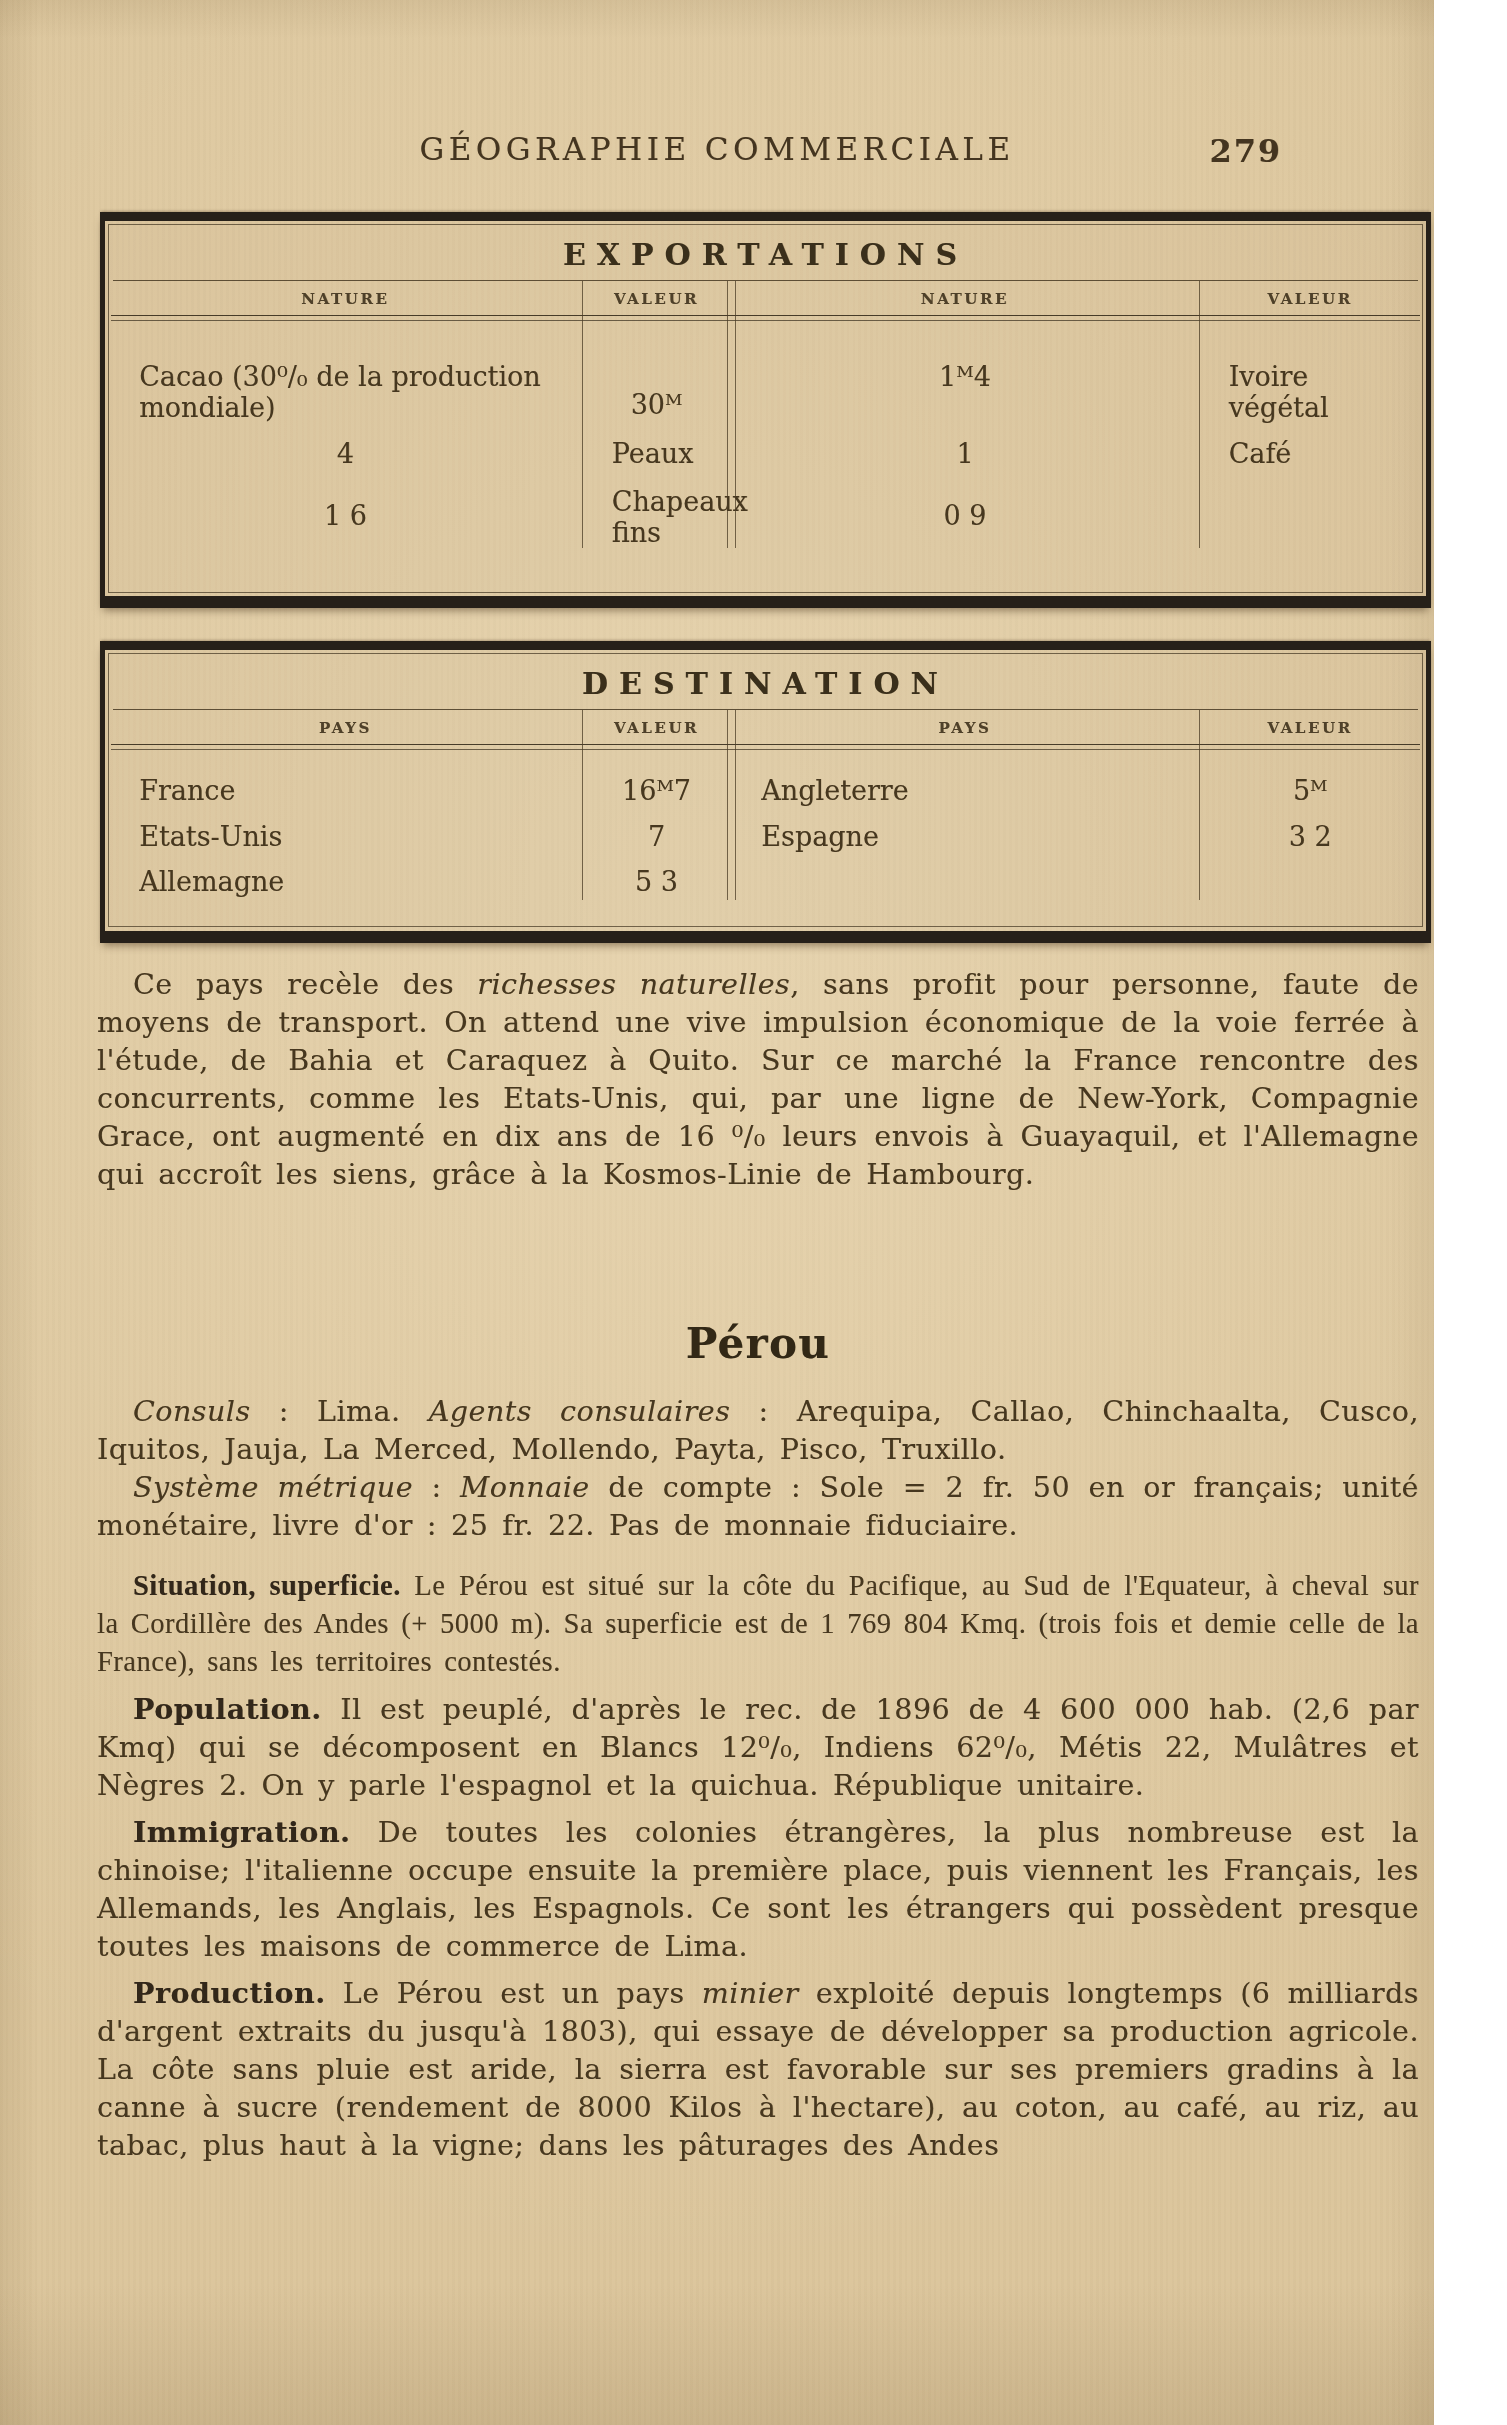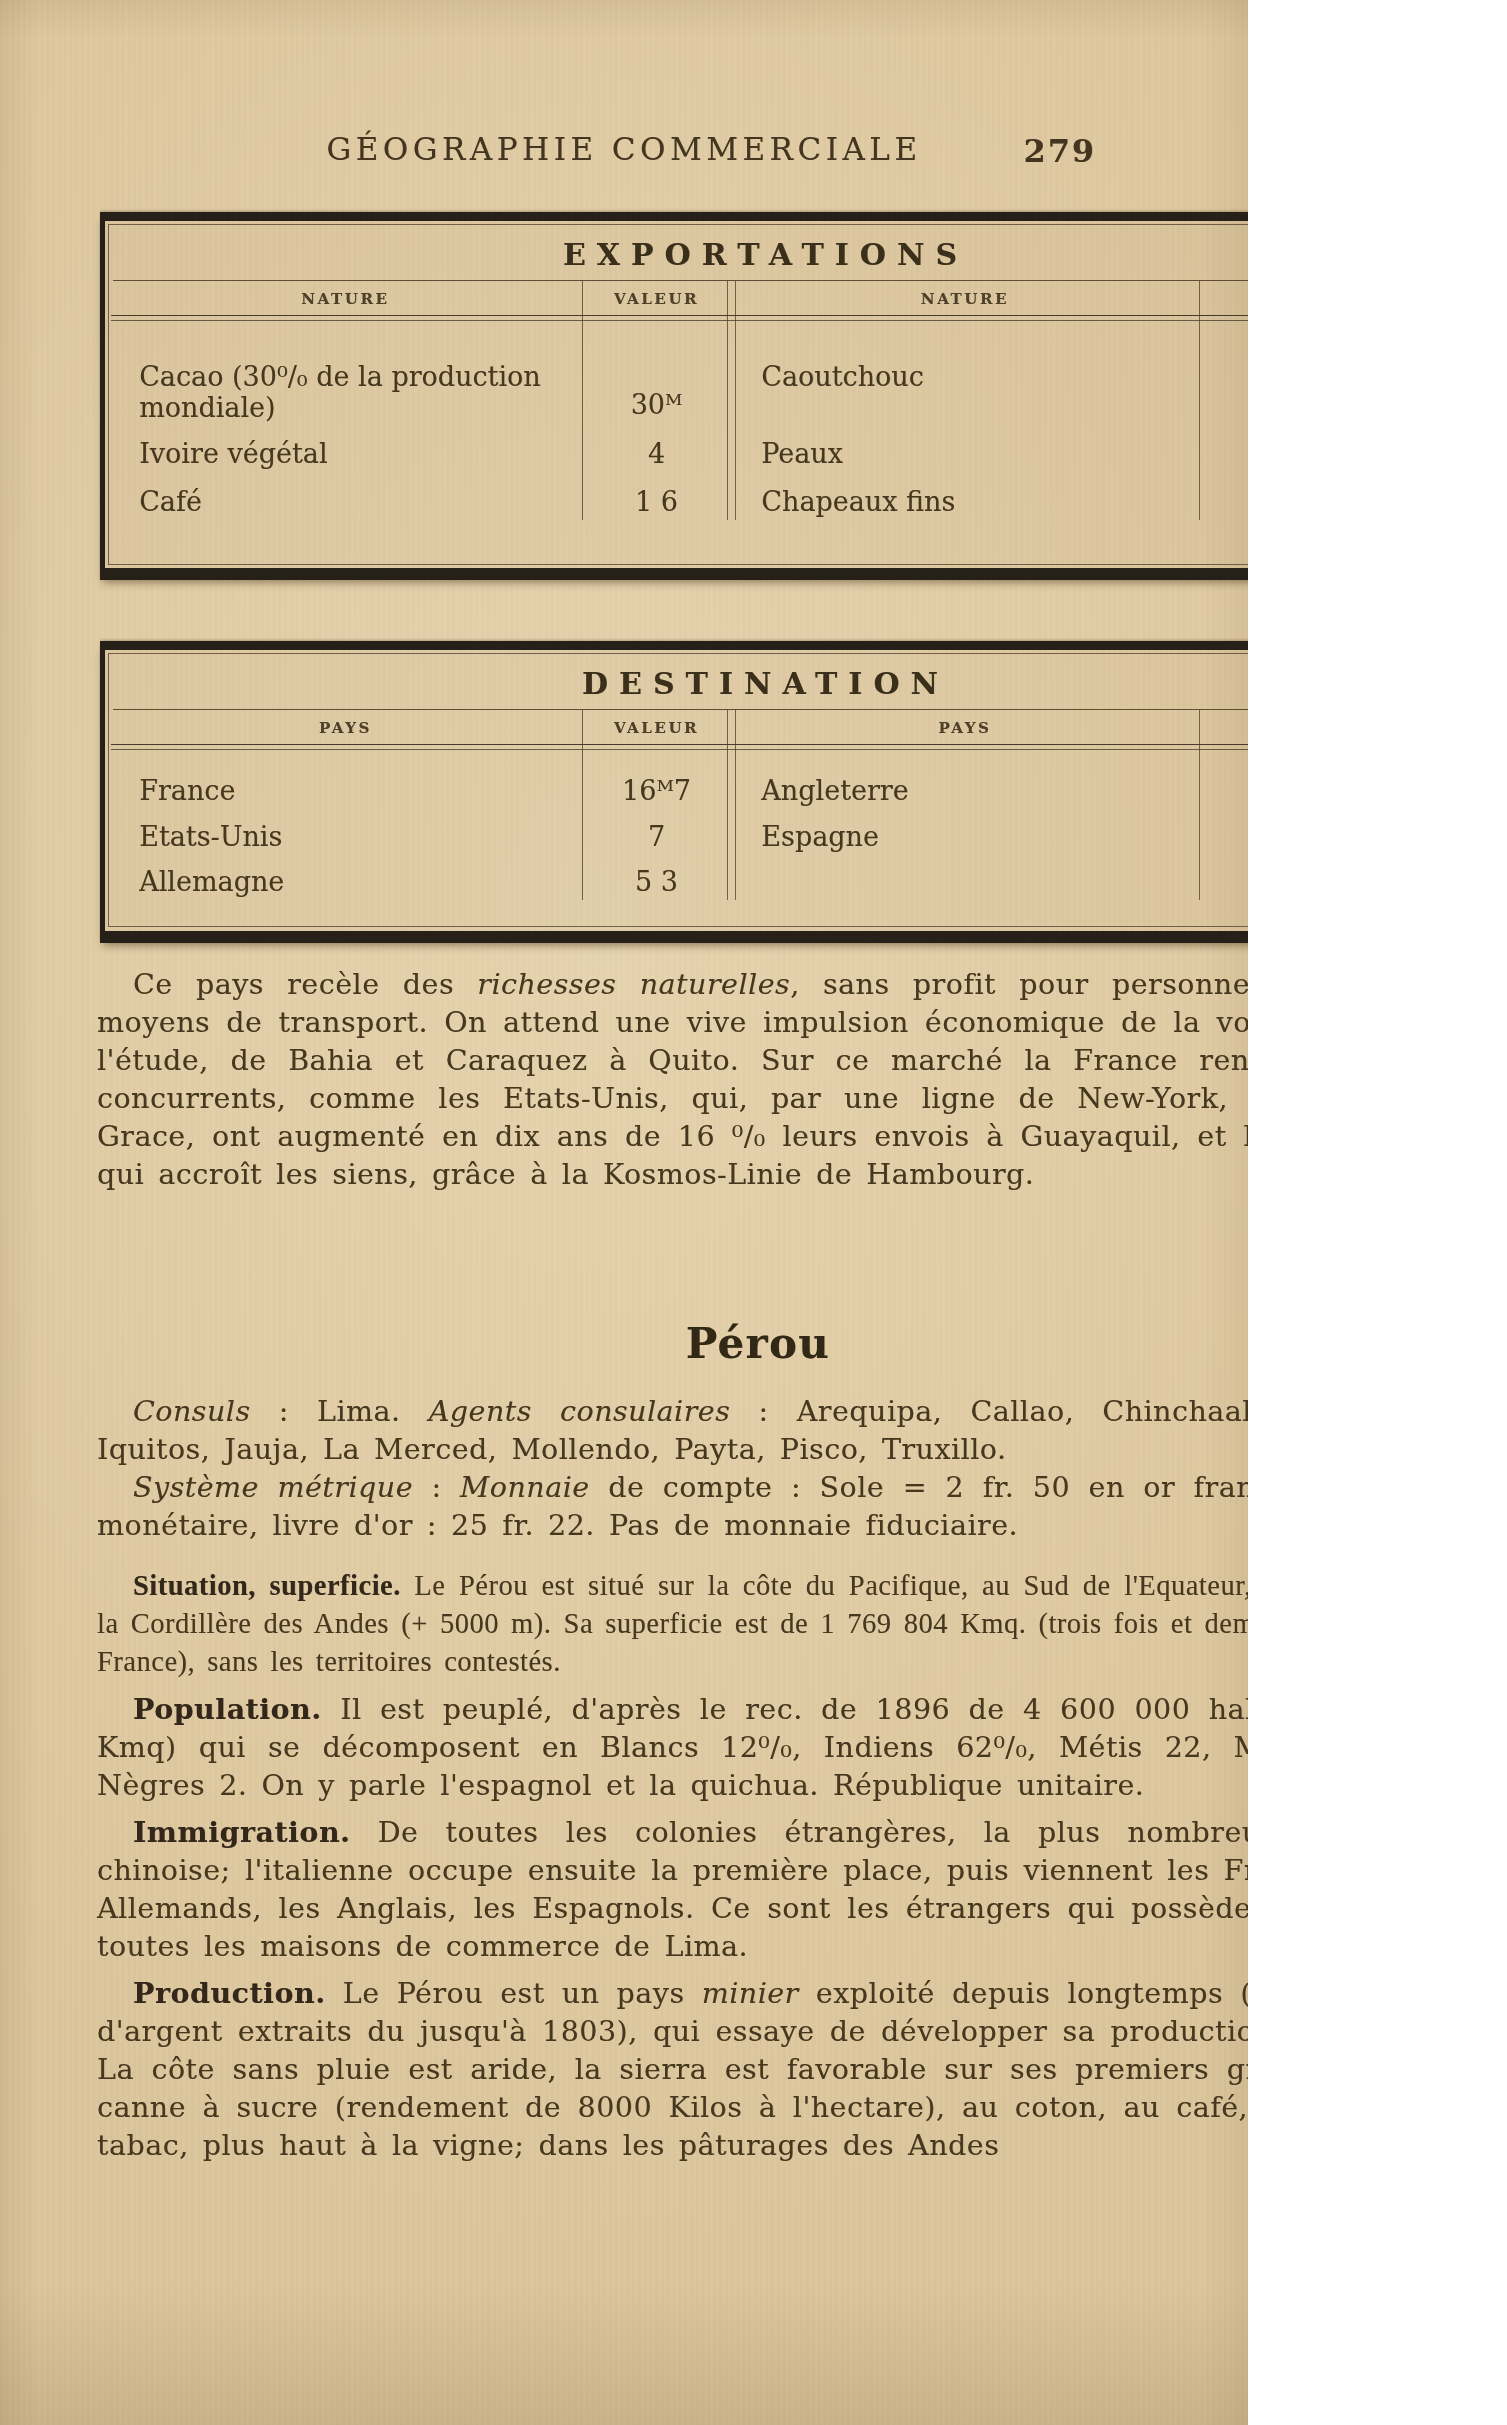--- a/index.html
+++ b/index.html
@@ -1,18 +1,18 @@
 <!DOCTYPE html>
 <html style="font-size:10.4px"><head>
 <meta charset="utf-8">
 <style>
   html,body{margin:0;padding:0;}
   .page{
     position:relative;
-    width:1248px;height:2426px;
+    width:1434px;height:2426px;
     background-color:#dcc69d;
     background-image:
       radial-gradient(ellipse 130% 90% at 48% 38%, rgba(255,244,218,.30), rgba(0,0,0,0) 62%),
       linear-gradient(180deg, rgba(120,95,55,.12) 0px, rgba(0,0,0,0) 39px),
       linear-gradient(0deg, rgba(120,95,55,.18) 0px, rgba(0,0,0,0) 142px),
       linear-gradient(90deg, rgba(120,95,55,.12) 0px, rgba(0,0,0,0) 39px),
       linear-gradient(270deg, rgba(120,95,55,.10) 0px, rgba(0,0,0,0) 45px),
       repeating-linear-gradient(90deg, rgba(125,100,60,.035) 0px 2.6px, rgba(0,0,0,0) 2.6px 5.8px);
     font-family:"DejaVu Serif","DejaVu Sans",serif;
     color:#46371f;
@@ -96,21 +96,20 @@
         <div class="tbl-row tbl-head">
           <div class="hcell">NATURE</div>
           <div class="hcell">VALEUR</div>
           <div class="hcell">NATURE</div>
           <div class="hcell">VALEUR</div>
         </div>
         <div class="rule-double"></div>
         <div class="tbl-body">
           <div class="cell cell-nature">Cacao (30⁰/₀ de la production mondiale)</div>
           <div class="cell cell-val vbottom">30ᴹ</div>
-          <div class="cell cell-nature vtop">Caoutchouc</div>
           <div class="cell cell-val vtop">1ᴹ4</div>
 
           <div class="cell cell-nature">Ivoire végétal</div>
           <div class="cell cell-val">4</div>
           <div class="cell cell-nature">Peaux</div>
           <div class="cell cell-val">1</div>
 
           <div class="cell cell-nature">Café</div>
           <div class="cell cell-val">1 6</div>
           <div class="cell cell-nature">Chapeaux fins</div>

